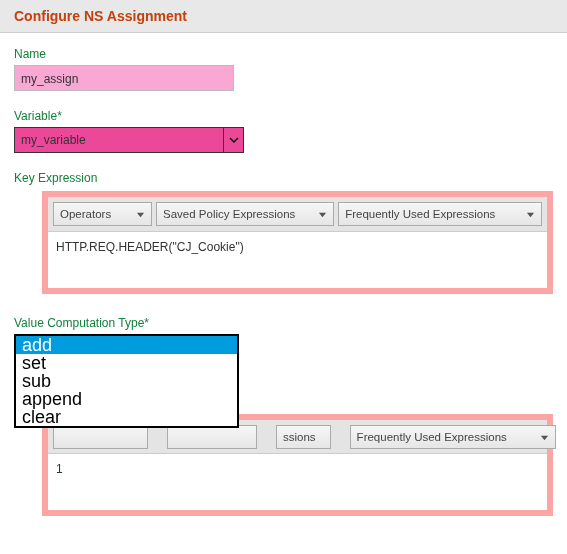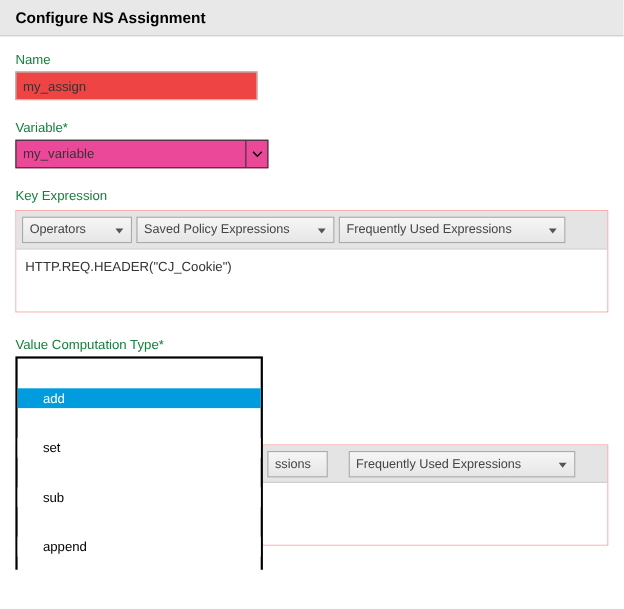--- a/index.html
+++ b/index.html
@@ -11,34 +11,34 @@
       width: 567px;
     }
     .header-bar {
       background: #e8e8e8;
       border-bottom: 1px solid #ccc;
       padding: 8px 14px;
     }
     .header-title {
       font-size: 14px;
       font-weight: bold;
-      color: #000000;
+      color: #c2410c;
     }
     .content { padding: 14px 14px 0 14px; }
     .label {
       font-size: 12px;
       color: #15803d;
       margin-bottom: 4px;
       display: block;
     }
     .group { margin-bottom: 18px; }
     .readonly-input {
       width: 220px;
       height: 26px;
-      background: #ef4444;
+      background: #f9a8d4;
       border: 1px solid #bbb;
       padding: 0 6px;
       font-size: 12px;
       color: #333;
       line-height: 26px;
     }
     .select-wrap {
       position: relative;
       width: 230px;
       height: 26px;
@@ -55,22 +55,23 @@
     .select-arrow {
       width: 20px;
       height: 100%;
       display: flex;
       align-items: center;
       justify-content: center;
       border-left: 1px solid #333;
     }
     .select-arrow svg { width: 10px; height: 10px; }
     .expr-panel {
-      border: 1px solid #fca5a5;
+      border: 6px solid #fca5a5;
       margin-bottom: 22px;
+      margin-left: 28px;
     }
     .expr-toolbar {
       background: #e4e4e4;
       padding: 5px;
       display: flex;
       gap: 4px;
       border-bottom: 1px solid #ccc;
     }
     .ddbtn {
       background: linear-gradient(#f6f6f6, #e6e6e6);
@@ -111,27 +112,26 @@
     .dropdown-list {
       position: absolute;
       top: 0;
       left: 0;
       width: 225px;
       border: 2px solid #000;
       background: #fff;
       z-index: 10;
     }
     .dropdown-item {
-      font-size: 12px;
-      padding: 0 23px;
+      font-size: 18px;
+      padding: 0 6px;
       height: 18px;
       line-height: 18px;
       background: #fff;
       color: #000;
-      margin-top: 27px;
     }
     .dropdown-item.selected {
       background: #009cde;
       color: #fff;
     }
     .second-toolbar {
       display: flex;
       gap: 19px;
       align-items: center;
       height: 24px;

